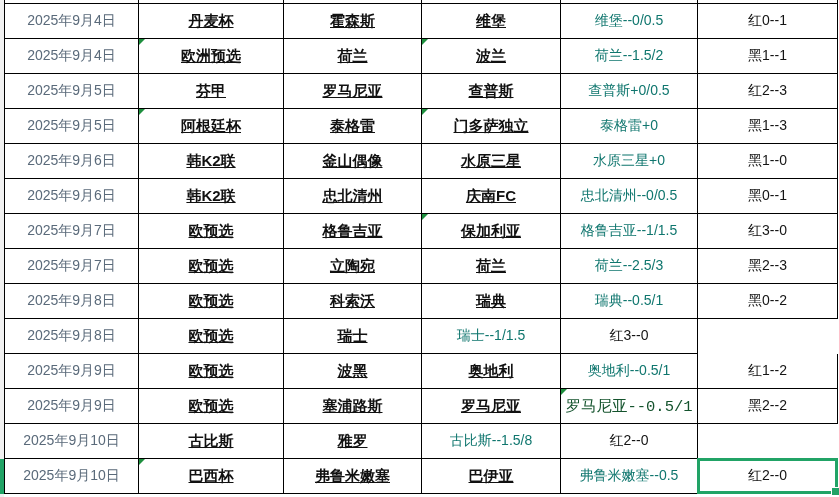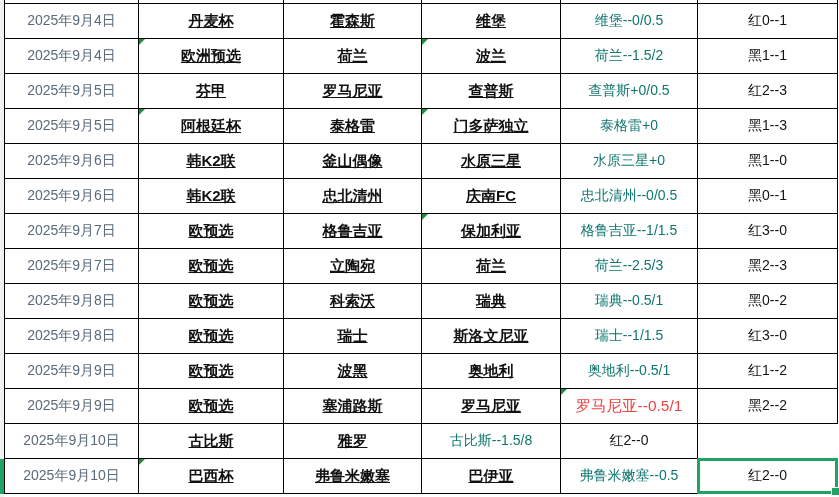--- a/index.html
+++ b/index.html
@@ -15,21 +15,21 @@
   .sheet{position:absolute;left:4px;top:0;border-left:1px solid #000;}
   .row{display:grid;grid-template-columns:134px 145px 138px 139px 137px 140px;height:35px;}
   .row.partial{height:4px;}
   .cell{position:relative;border-right:1px solid #000;border-bottom:1px solid #000;
         display:flex;align-items:center;justify-content:center;
         font-size:14px;color:#1a1a1a;background:#fff;}
   .row.partial .cell{border-bottom:1px solid #000;}
   .cell.date{color:#5a6a7a;font-size:14px;}
   .cell.league,.cell.home,.cell.away{font-weight:700;font-size:15px;color:#111;text-decoration:underline;}
   .cell.handicap{color:#0f766e;}
-  .cell.handicap.alt{font-size:15.5px;color:#ef4444;}
+  .cell.handicap.alt{font-size:15.5px;color:#14532d;font-family:Liberation Mono, monospace;}
   .cell.result{color:#141414;}
   
   .tri{position:absolute;left:0;top:0;width:0;height:0;
        border-top:6px solid #1E8F3E;border-right:6px solid transparent;}
   
   .sel-box{position:absolute;left:-1px;top:-1px;right:-1px;bottom:-1px;
            border:3px solid #21A366;pointer-events:none;z-index:3;}
   .fill-handle{position:absolute;right:-3px;bottom:-3px;width:7px;height:7px;
                background:#21A366;border:1px solid #fff;z-index:4;}
 </style>
@@ -370,25 +370,20 @@
     <div class="cell league">
 
       <span class="txt">欧预选</span>
 
     </div>
     <div class="cell home">
 
       <span class="txt">瑞士</span>
 
     </div>
-    <div class="cell away">
-
-      <span class="txt">斯洛文尼亚</span>
-
-    </div>
     <div class="cell handicap">
 
       <span class="txt">瑞士--1/1.5</span>
 
     </div>
     <div class="cell result">
 
       <span class="txt">红3--0</span>
 
     </div>

